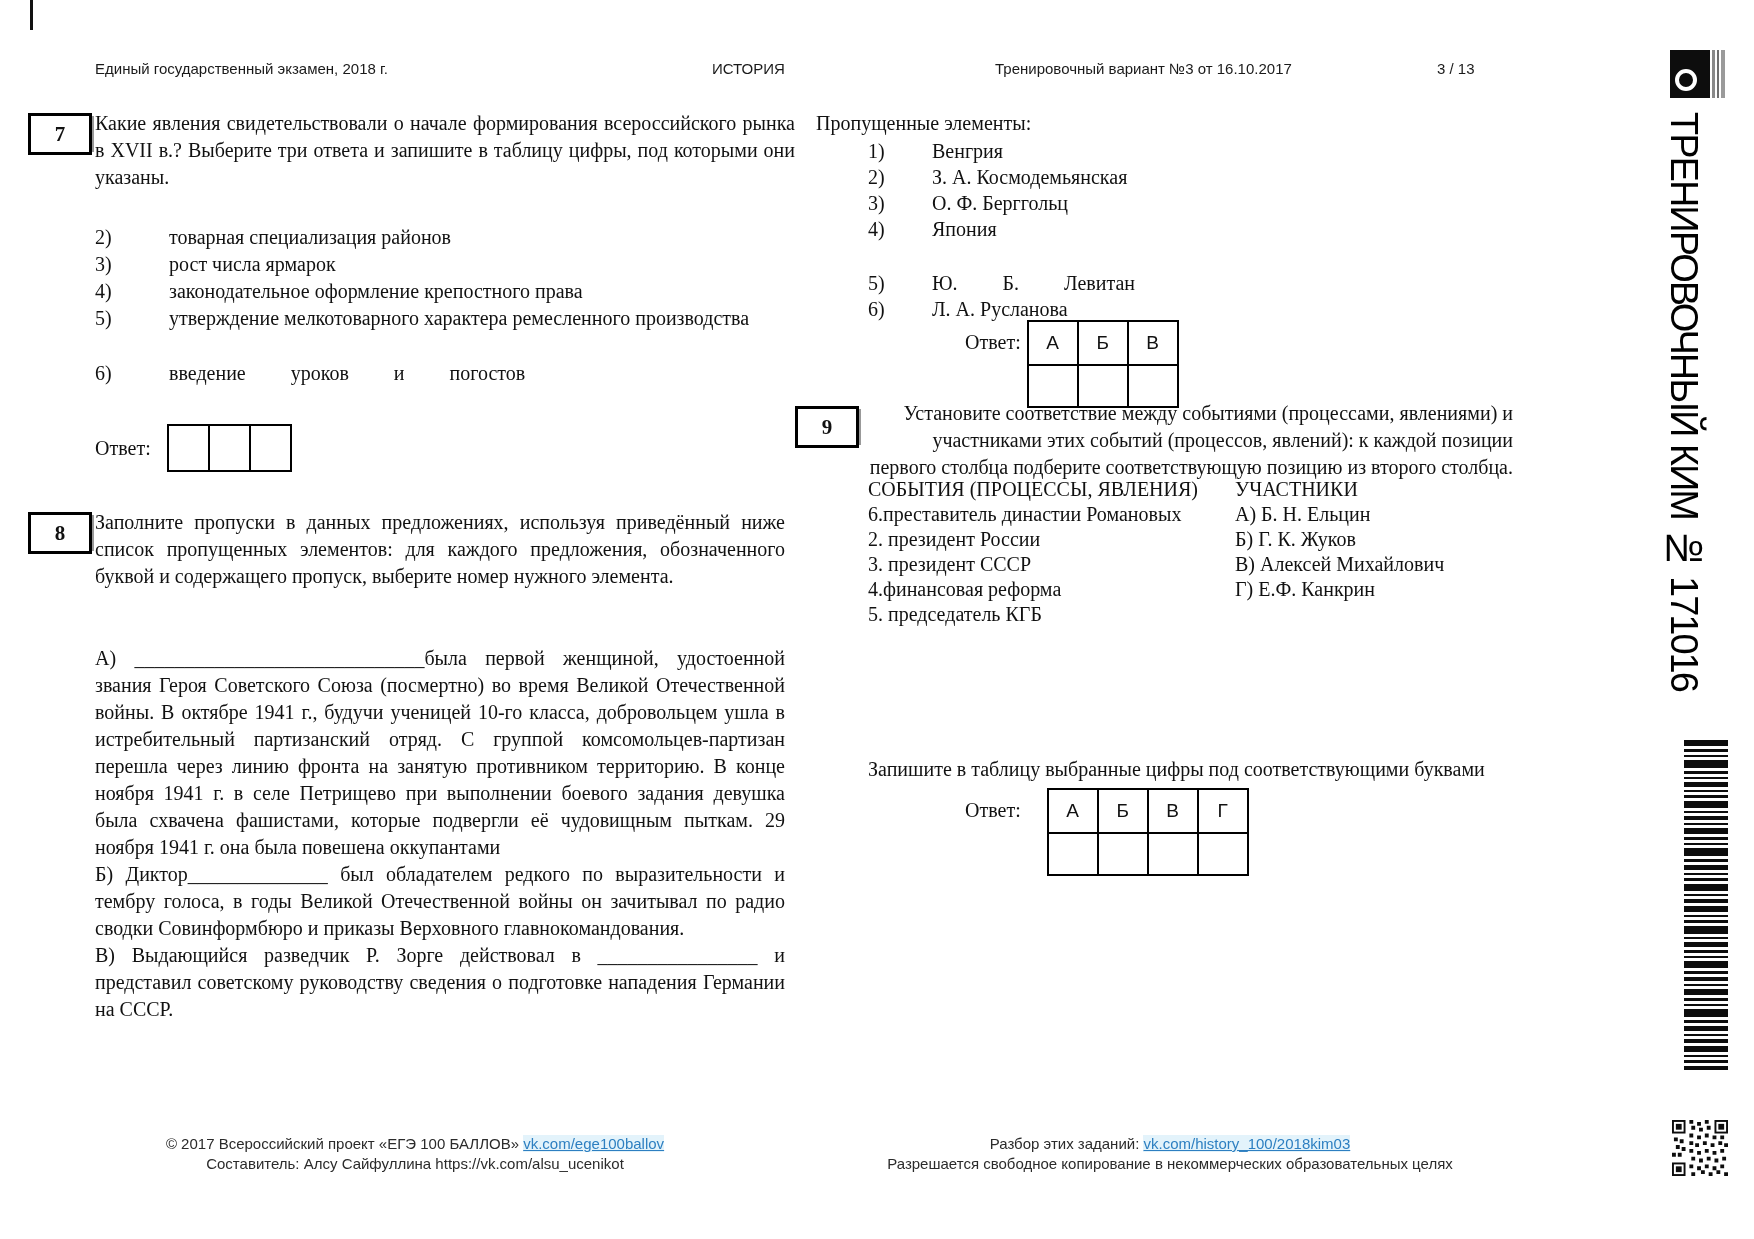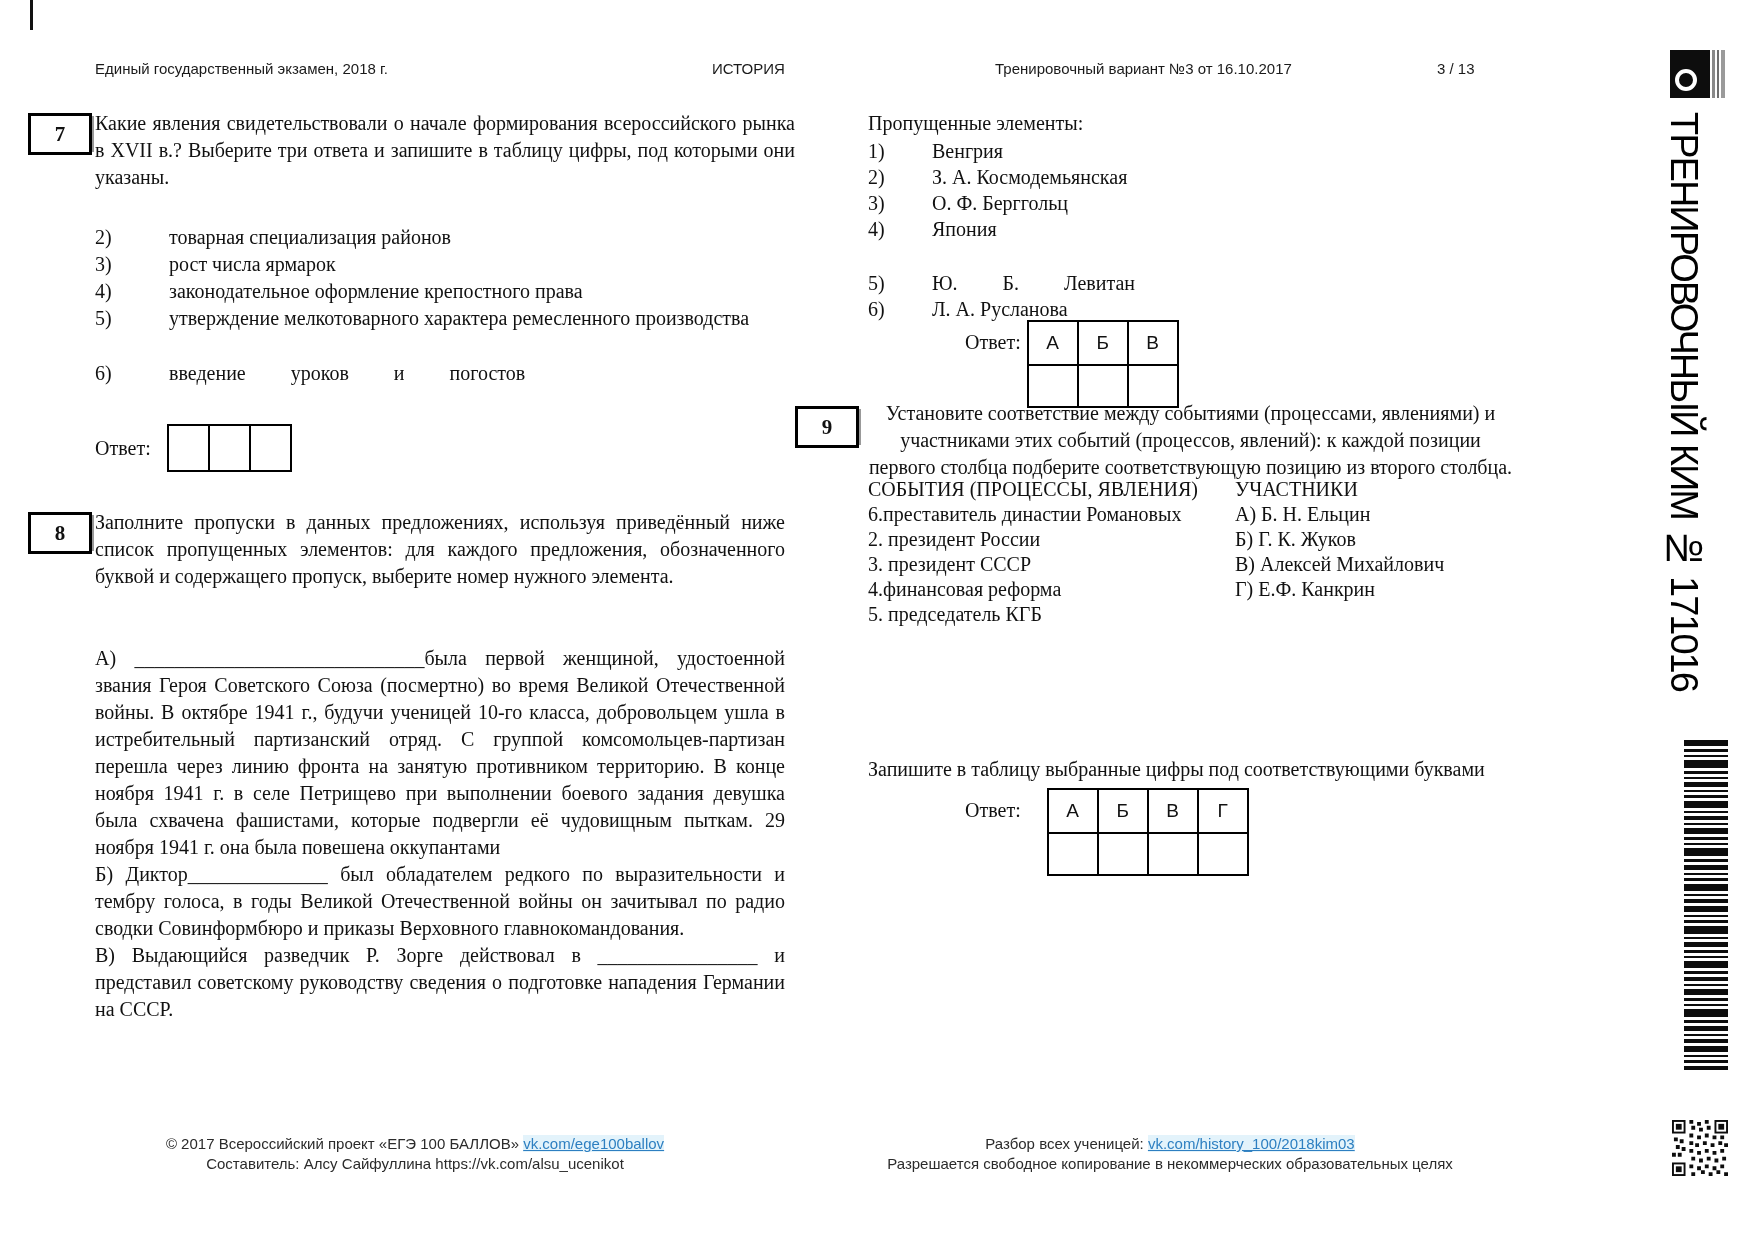--- a/index.html
+++ b/index.html
@@ -146,21 +146,21 @@
   <div class="abs qbox" style="left:28px; top:512px;">
     <span>8</span>
   </div>
   <div class="abs btext" style="left:95px; top:509px; width:690px;font-family:Liberation Serif, serif;">Заполните пропуски в данных предложениях, используя приведённый ниже список пропущенных элементов: для каждого предложения, обозначенного буквой и содержащего пропуск, выберите номер нужного элемента.</div>
   <div class="abs btext" style="left:95px; top:645px; width:690px;">
     <p class="par">А) _____________________________была первой  женщиной, удостоенной звания Героя Советского Союза (посмертно) во время Великой Отечественной войны. В октябре 1941 г., будучи ученицей 10-го класса, добровольцем ушла в истребительный партизанский отряд. С группой комсомольцев-партизан перешла через линию фронта на занятую противником территорию. В конце ноября 1941 г. в селе Петрищево при выполнении боевого задания девушка была схвачена фашистами, которые подвергли её чудовищным пыткам. 29 ноября 1941 г. она была повешена оккупантами</p>
     <p class="par">Б) Диктор______________ был обладателем редкого по выразительности и тембру голоса, в годы Великой Отечественной войны он зачитывал по радио сводки Совинформбюро и приказы Верховного главнокомандования.</p>
     <p class="par">В) Выдающийся разведчик Р. Зорге действовал в ________________ и представил советскому руководству сведения о подготовке нападения Германии на СССР.</p>
   </div>
 
-  <div class="abs mhead" style="left:868px; top:110px;text-align:right;">Пропущенные элементы:</div>
+  <div class="abs mhead" style="left:816px; top:110px;text-align:right;">Пропущенные элементы:</div>
   <div class="abs mlist" style="left:868px; top:138px; width:560px;">
 
       <div class="option">
         <span class="onum">1)</span><span>Венгрия</span>
       </div>
 
       <div class="option">
         <span class="onum">2)</span><span>З. А. Космодемьянская</span>
       </div>
 
@@ -195,21 +195,21 @@
         <td class="empty-cell"></td>
         <td class="empty-cell"></td>
       </tr>
     </tbody>
       </table>
   </div>
 
   <div class="abs qbox" style="left:795px; top:406px;">
     <span>9</span>
   </div>
-  <div class="abs btext" style="left:868px; top:400px; width:645px; text-align:center;">Установите соответствие между событиями (процессами, явлениями) и участниками этих событий (процессов, явлений): к каждой позиции первого столбца подберите соответствующую позицию из второго столбца.</div>
+  <div class="abs btext" style="left:868px; top:400px; width:645px; text-align:right;">Установите соответствие между событиями (процессами, явлениями) и участниками этих событий (процессов, явлений): к каждой позиции первого столбца подберите соответствующую позицию из второго столбца.</div>
   <div class="abs match" style="left:868px; top:476px; width:620px;">
     <div class="mcol-left">
       <div class="mhead">СОБЫТИЯ (ПРОЦЕССЫ, ЯВЛЕНИЯ)</div>
       <div>
 
       <div class="mitem">6.преставитель династии Романовых</div>
           <div class="mitem">2. президент России</div>
           <div class="mitem">3. президент СССР</div>
           <div class="mitem">4.финансовая реформа</div>
           <div class="mitem">5. председатель КГБ</div>
@@ -246,17 +246,17 @@
       </tr>
     </tbody>
       </table>
   </div>
 
   <div class="abs sans foot" style="left:130px; top:1134px; width:570px;">
     <div><span>© 2017 Всероссийский проект «ЕГЭ 100 БАЛЛОВ» </span><a class="flink">vk.com/ege100ballov</a></div>
     <div>Составитель: Алсу Сайфуллина https://vk.com/alsu_ucenikot</div>
   </div>
   <div class="abs sans foot" style="left:880px; top:1134px; width:580px;">
-    <div><span>Разбор всех ученицей: </span><a class="flink">vk.com/history_100/2018kim03</a></div>
+    <div><span>Разбор этих заданий: </span><a class="flink">vk.com/history_100/2018kim03</a></div>
     <div>Разрешается свободное копирование в некоммерческих образовательных целях</div>
   </div>
 
 </div>
 
 </body></html>

